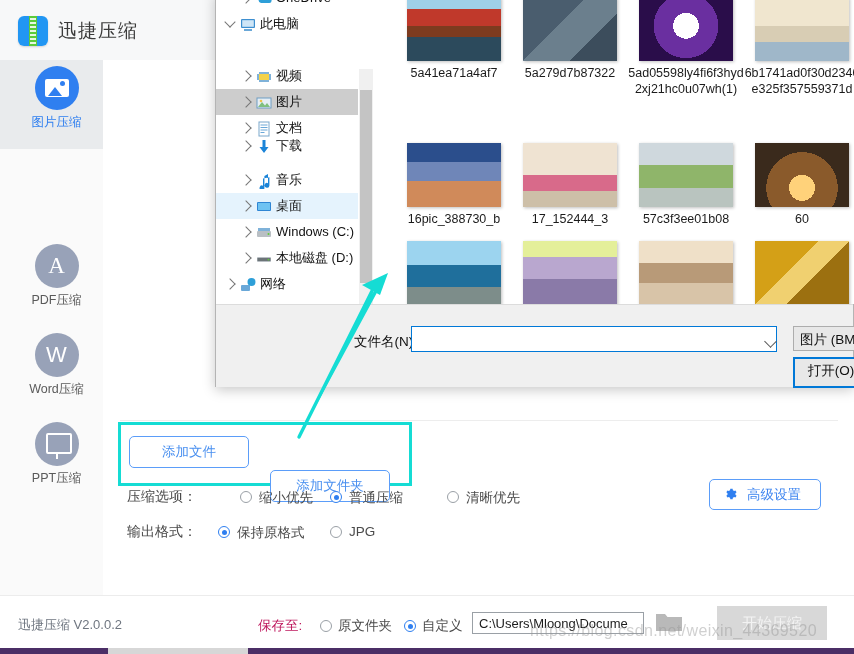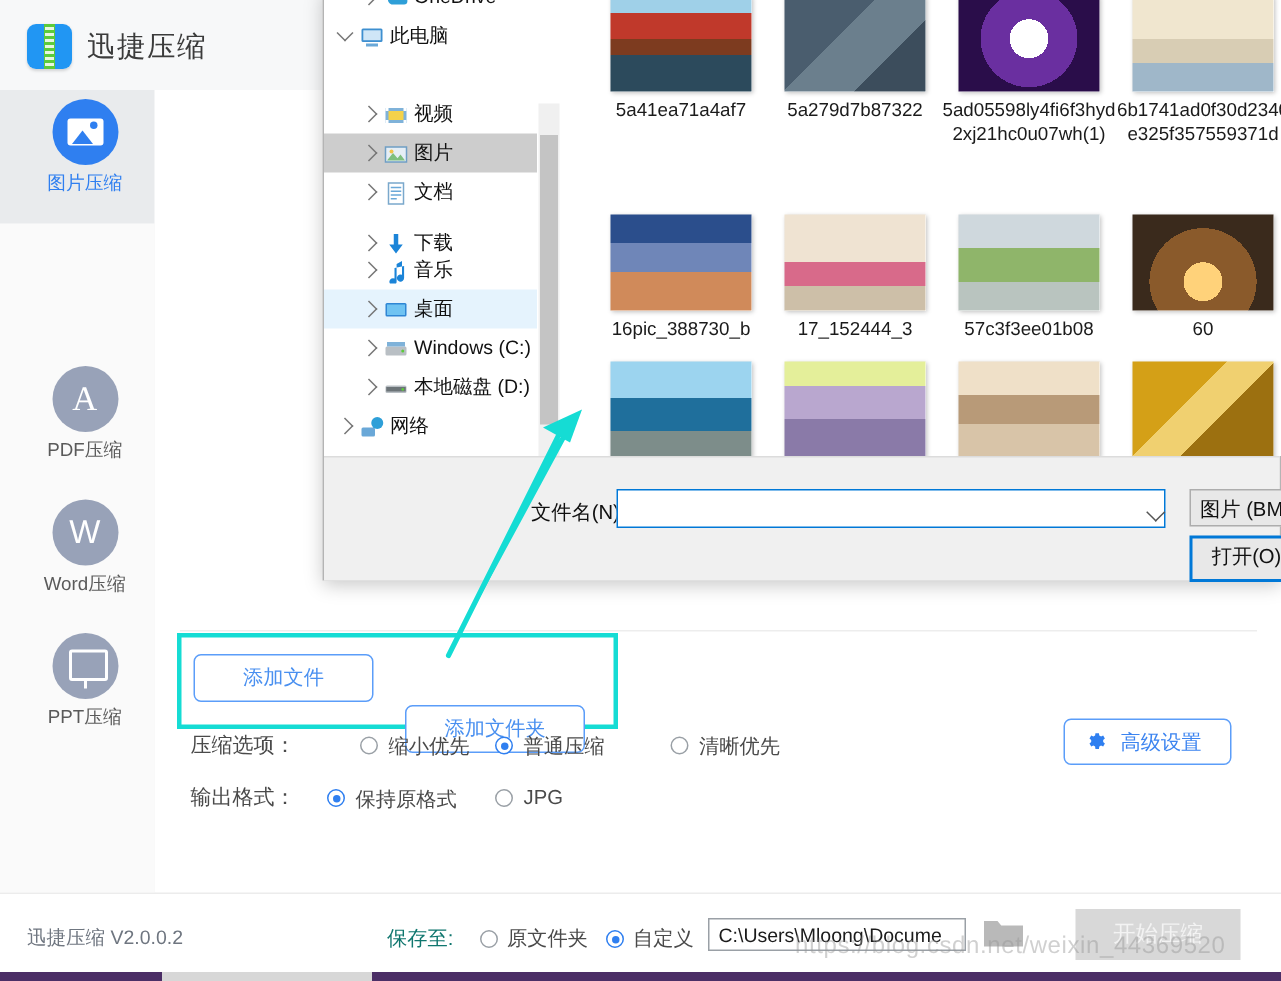--- a/index.html
+++ b/index.html
@@ -64,21 +64,21 @@
   #label-format{left:127px;top:523px;}
   .radio{position:absolute;width:12px;height:12px;border-radius:50%;border:1px solid #9aa0a6;background:#fff;box-sizing:border-box;}
   .radio.on{border:1px solid #2f7ff0;}
   .radio.on:after{content:"";position:absolute;left:2.5px;top:2.5px;width:5px;height:5px;border-radius:50%;background:#2f7ff0;}
   .radio-txt{position:absolute;font-size:13.5px;color:#4a4a4a;}
 
   #btn-advanced{left:709px;top:479px;width:110px;height:29px;border:1px solid #5b9df9;border-radius:5px;
      background:#fff;color:#3c84f0;font-size:13.5px;line-height:29px;text-align:center;cursor:pointer;}
   .gear{position:absolute;left:13px;top:7px;width:14px;height:14px;}
 
-  #label-saveto{left:258px;top:617px;font-size:13.5px;color:#0f766e;}
+  #label-saveto{left:258px;top:617px;font-size:13.5px;color:#be185d;}
   #path-input{left:472px;top:612px;width:172px;height:22px;border:1px solid #9aa0a6;background:#fff;
      font-size:13px;color:#1b1b1b;line-height:22px;padding-left:6px;box-sizing:border-box;
      white-space:nowrap;overflow:hidden;}
   #folder-btn{left:655px;top:610px;width:28px;height:24px;cursor:pointer;}
   #btn-start{left:717px;top:606px;width:110px;height:34px;background:#d8d8d8;color:#f3f3f3;
      font-size:15px;line-height:34px;text-align:center;cursor:default;}
 
   
   #dialog{left:215px;top:-8px;width:639px;height:395px;background:#ffffff;
      border:1px solid #b4b4b4;box-shadow:0 3px 12px rgba(0,0,0,.22);box-sizing:border-box;}
@@ -249,21 +249,21 @@
         <span class="chev right" style="left: 26px;"></span>
         <span class="ticon" style="left: 40px;"><svg viewBox="0 0 16 16">
             <rect x="3" y="1" width="10" height="14" fill="#fff" stroke="#7aa8cc"></rect>
             <rect x="4.5" y="3.5" width="7" height="1" fill="#6aa8d8"></rect>
             <rect x="4.5" y="6" width="7" height="1" fill="#6aa8d8"></rect>
             <rect x="4.5" y="8.5" width="7" height="1" fill="#6aa8d8"></rect>
             <rect x="4.5" y="11" width="4" height="1" fill="#6aa8d8"></rect>
           </svg></span>
         <span class="tlabel" style="left: 60px;">文档</span>
       </div>
-      <div class="tree-row" style="top: 156px; text-align: right;">
+      <div class="tree-row" style="top: 140px; text-align: right;">
         <span class="chev right" style="left: 26px;"></span>
         <span class="ticon" style="left: 40px;"><svg viewBox="0 0 16 16">
             <path fill="#1b84d8" d="M6.5 1h3v7h3L8 14 3.5 8h3z"></path>
           </svg></span>
         <span class="tlabel" style="left: 60px;">下载</span>
       </div>
       <div class="tree-row" style="top: 174px;">
         <span class="chev right" style="left: 26px;"></span>
         <span class="ticon" style="left: 40px;"><svg viewBox="0 0 16 16">
             <path fill="#1b84d8" d="M12 1v9.2a2.4 2.4 0 10 1.4 2.2V4.3L7 5.6v7.1a2.4 2.4 0 101.4 2.2V3z"></path>

